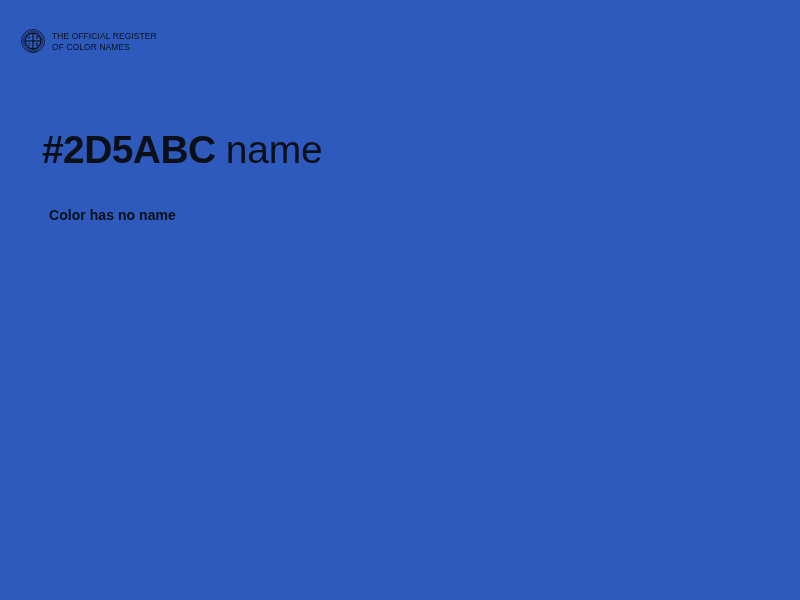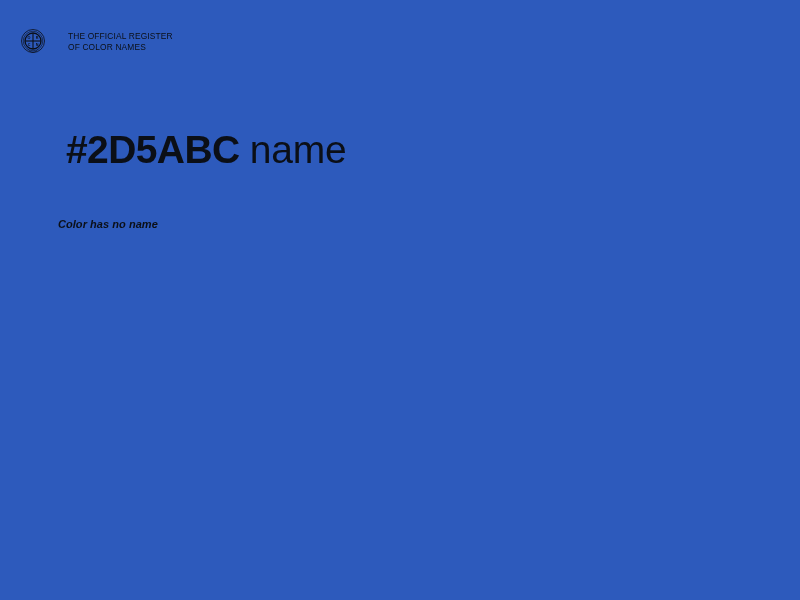--- a/index.html
+++ b/index.html
@@ -23,21 +23,21 @@
     background: #2D5ABC;
   }
 
   
   .brand {
     position: absolute;
     left: 21px;
     top: 29px;
     display: flex;
     align-items: center;
-    gap: 23px;
+    gap: 7px;
   }
 
   .brand-seal {
     width: 24px;
     height: 24px;
     flex: 0 0 24px;
     display: block;
   }
 
   .brand-words {
@@ -66,37 +66,35 @@
     margin: 0;
     color: #0b0f17;
     font-size: 39px;
     line-height: 48px;
     font-weight: 700;
     letter-spacing: -0.6px;
     white-space: nowrap;
   }
   .color-title .hex {
     font-weight: 700;
-    margin-left: 24px;
   }
   .color-title .word {
     font-weight: 400;
     letter-spacing: -0.2px;
   }
 
   .color-subtitle {
-    margin: 16px;
+    margin: 7px;
     padding-top: 28px;
     color: #0b0f17;
-    font-size: 11px;
+    font-size: 14px;
     line-height: 12px;
     font-weight: 700;
     letter-spacing: 0.05px;
     white-space: nowrap;
-    font-style: italic;
   }
 </style>
 </head>
 <body style="background: rgb(45, 90, 188);">
 
 <div class="page" style="background: rgb(45, 90, 188);">
 
   <div class="brand">
     <svg class="brand-seal" viewBox="0 0 48 48" aria-hidden="true">
       <circle cx="24" cy="24" r="23" fill="none" stroke="#0b0f17" stroke-width="1.6"></circle>

